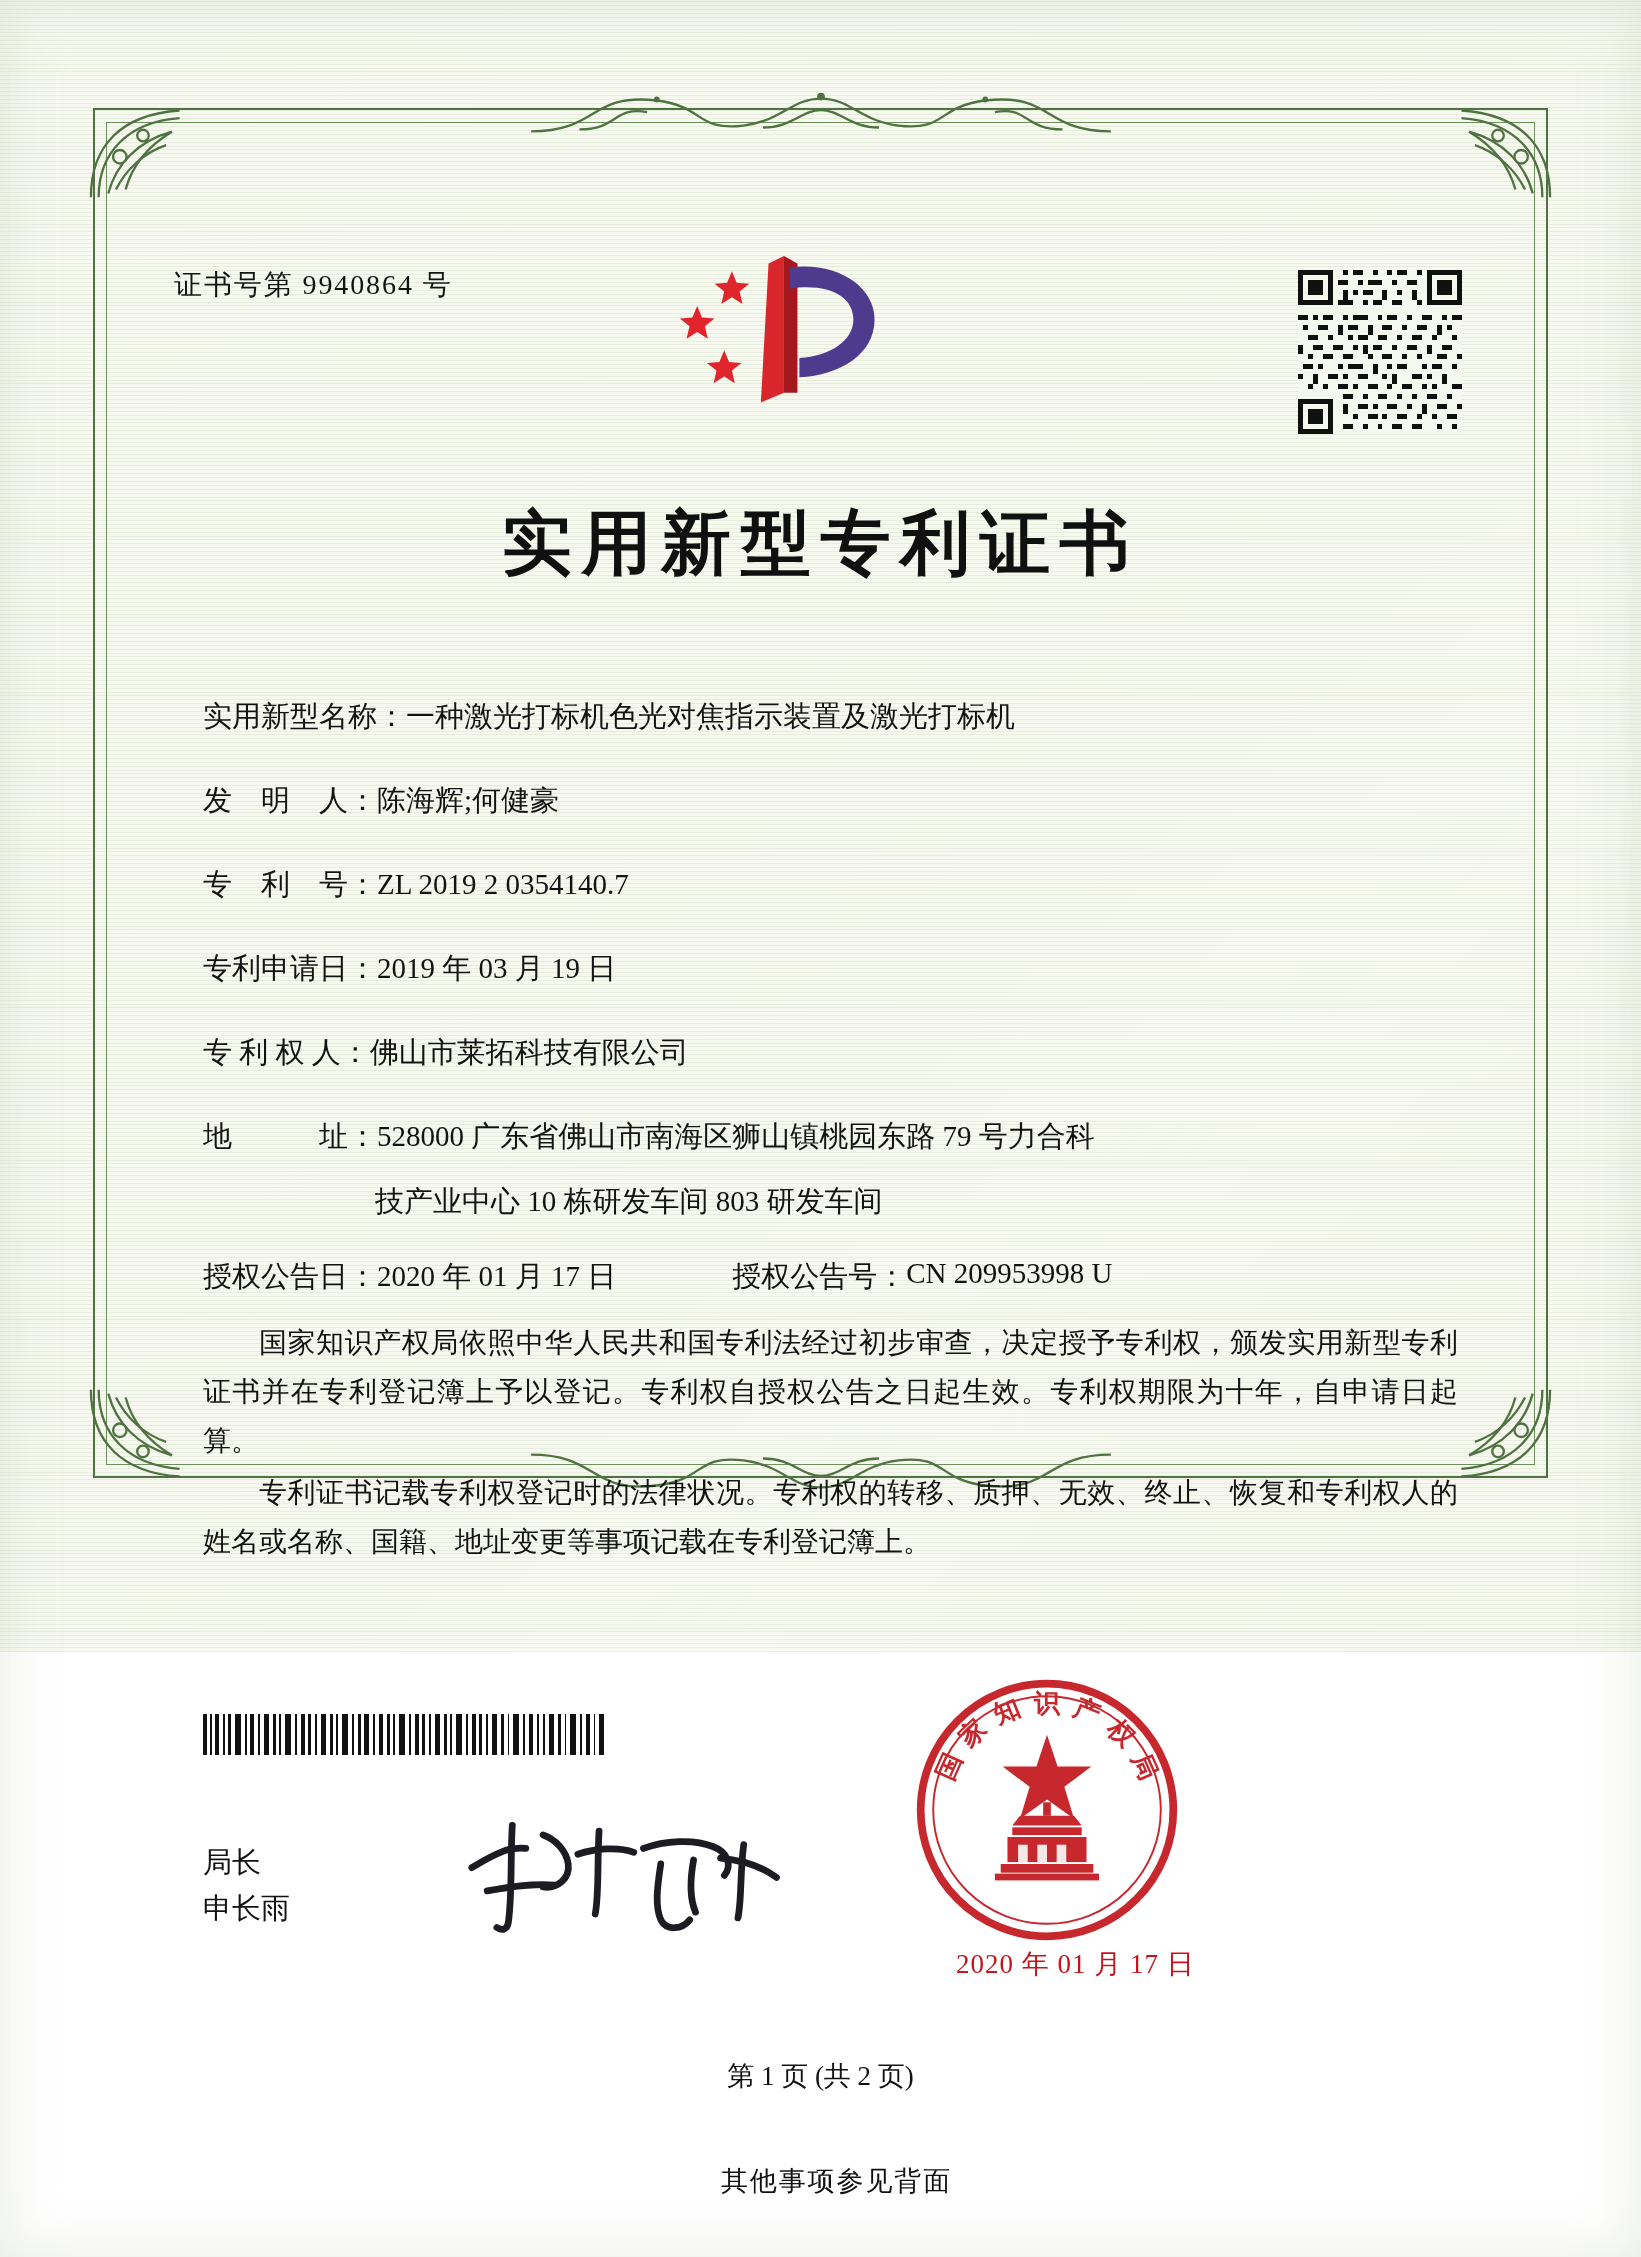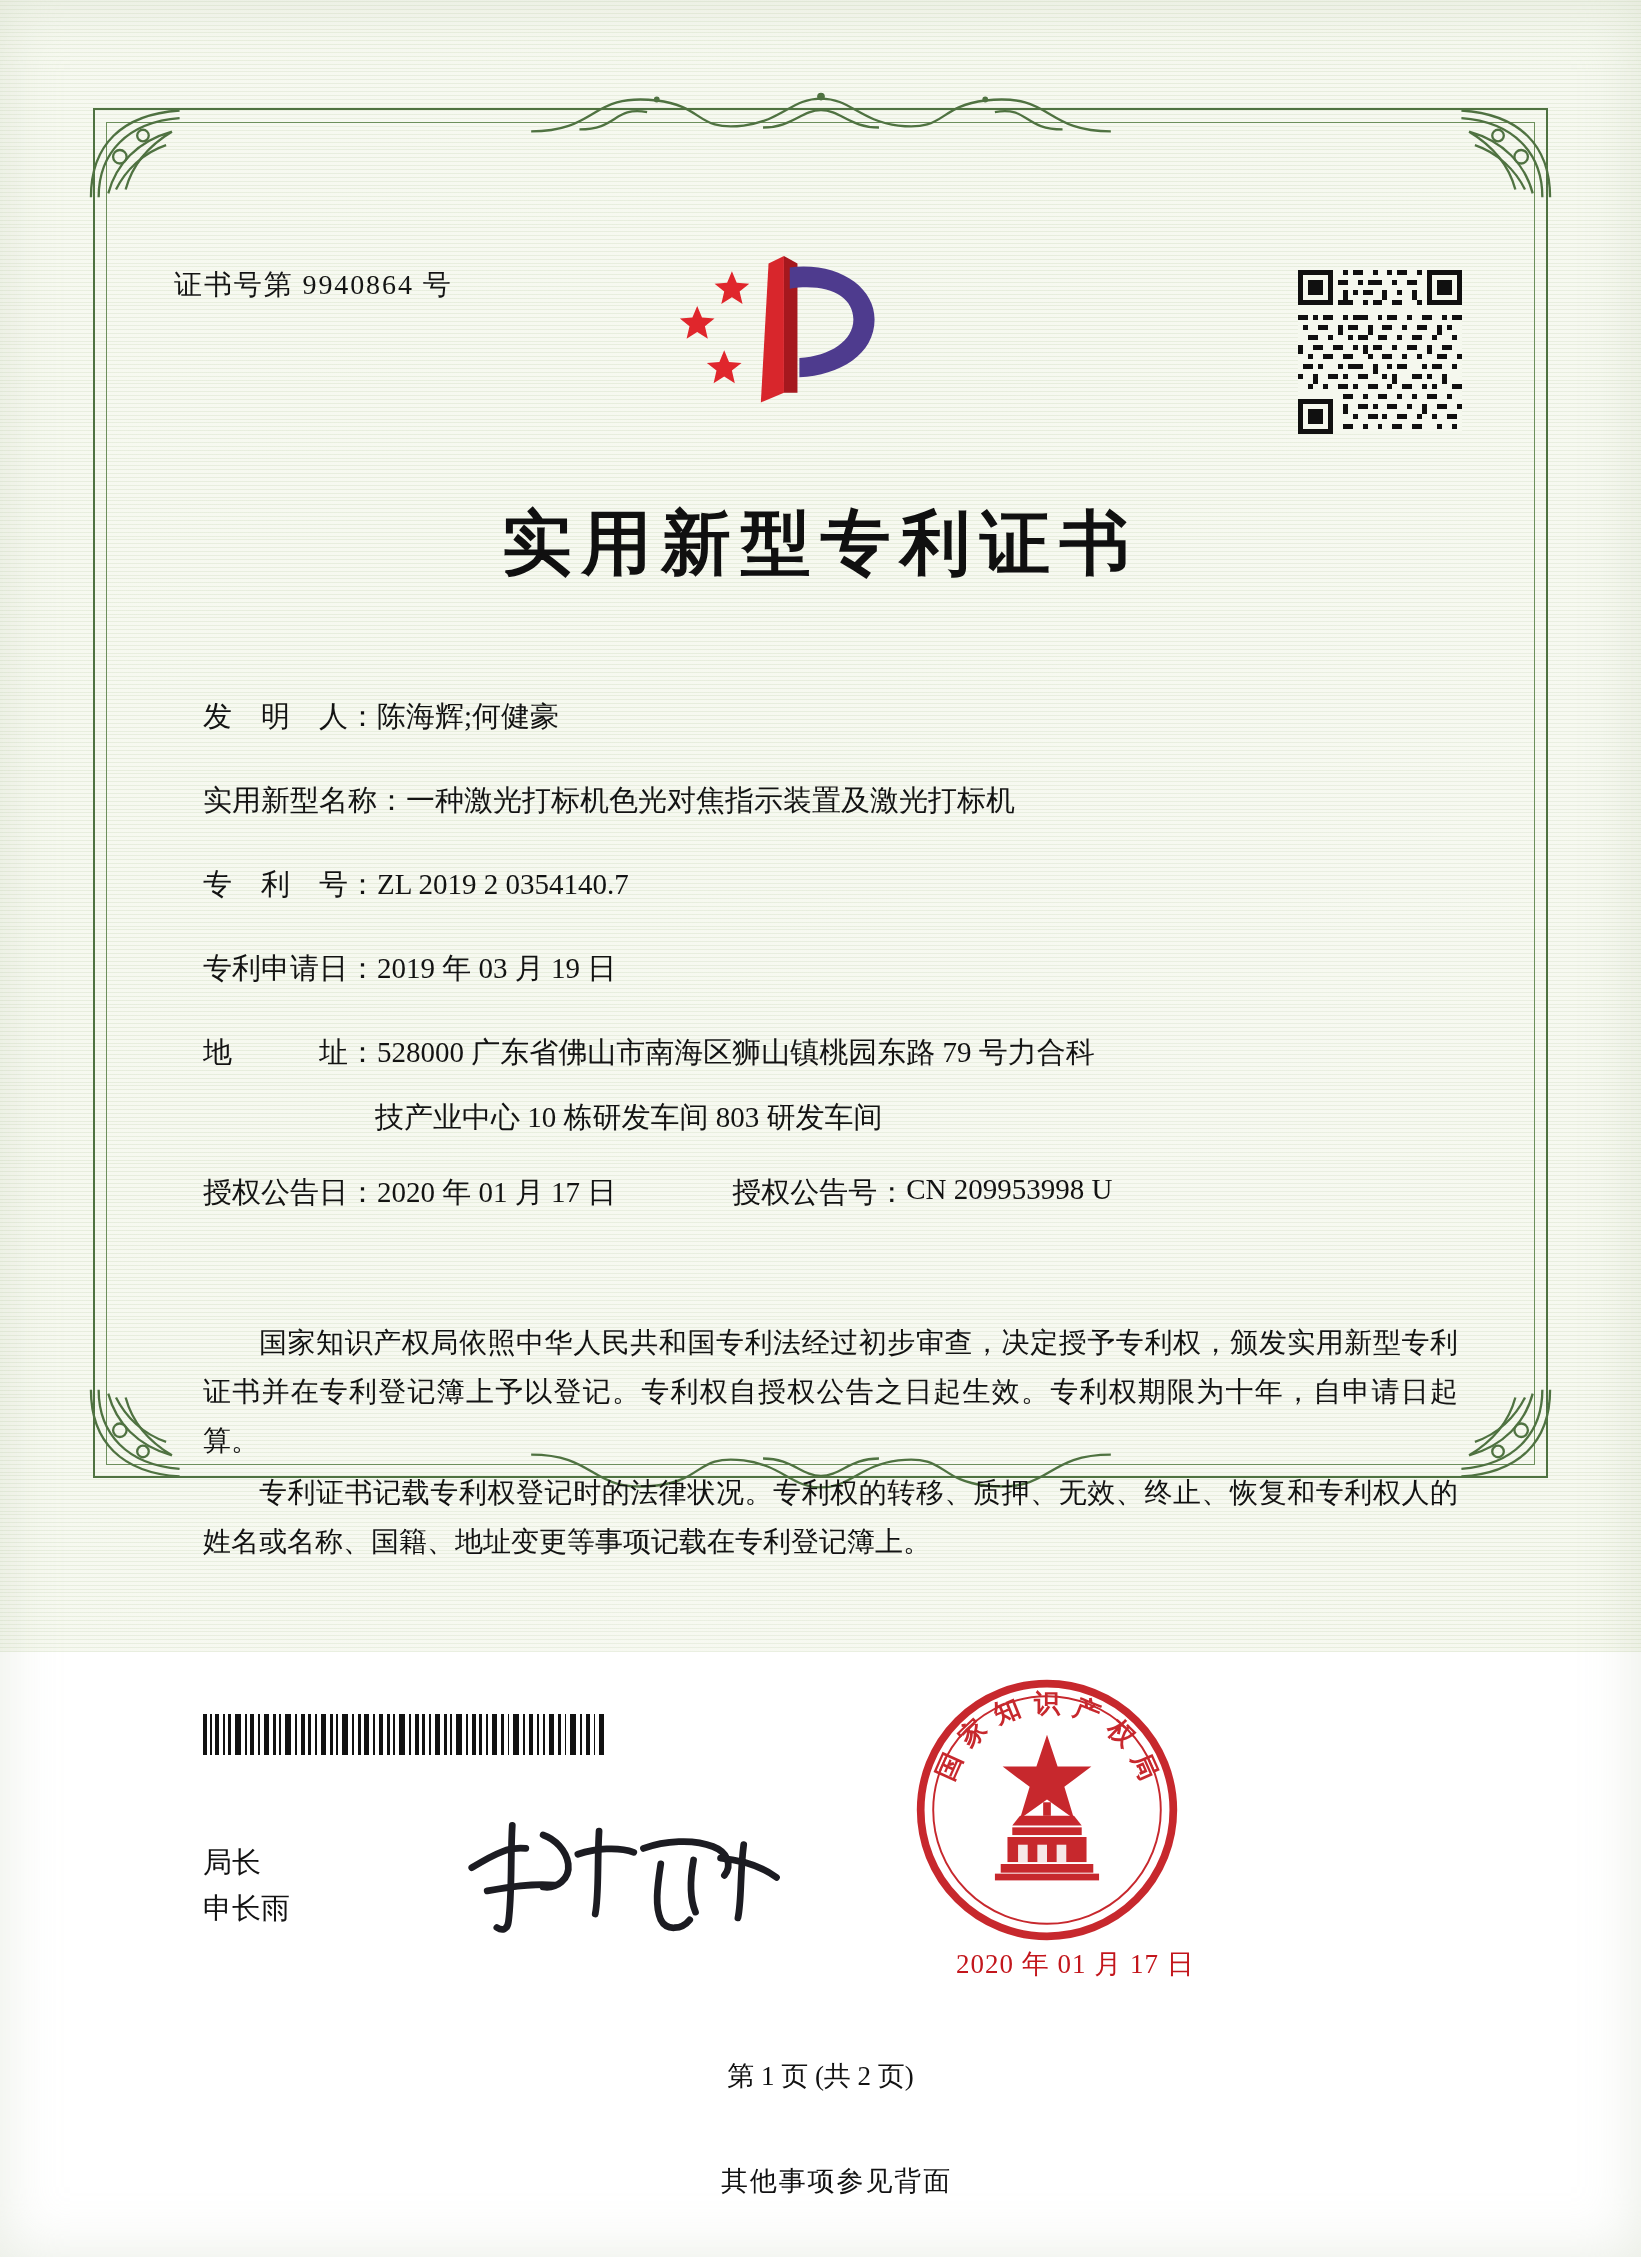--- a/index.html
+++ b/index.html
@@ -348,39 +348,43 @@
           <rect x="31" y="31" width="1" height="1"></rect>
         </g>
       </svg>
     </div>
 
     <div class="title">实用新型专利证书</div>
 
     <div class="fields">
 
       <div class="frow">
+        <span class="flabel">实用新型名称：</span>
+        <span class="fvalue">一种激光打标机色光对焦指示装置及激光打标机</span>
+      </div>
+
+      <div class="frow">
         <span class="flabel">发　明　人：</span>
         <span class="fvalue">陈海辉;何健豪</span>
-      </div>
-
-      <div class="frow">
-        <span class="flabel">实用新型名称：</span>
-        <span class="fvalue">一种激光打标机色光对焦指示装置及激光打标机</span>
       </div>
 
       <div class="frow">
         <span class="flabel">专　利　号：</span>
         <span class="fvalue">ZL 2019 2 0354140.7</span>
       </div>
 
       <div class="frow">
         <span class="flabel">专利申请日：</span>
         <span class="fvalue">2019 年 03 月 19 日</span>
       </div>
 
+      <div class="frow">
+        <span class="flabel">专 利 权 人：</span>
+        <span class="fvalue">佛山市莱拓科技有限公司</span>
+      </div>
 
       <div class="frow addr">
         <span class="flabel">地　　　址：</span>
         <span class="fvalue">528000 广东省佛山市南海区狮山镇桃园东路 79 号力合科</span>
       </div>
       <div class="addr-cont">技产业中心 10 栋研发车间 803 研发车间</div>
 
       <div class="grant-row">
         <span>授权公告日：</span>
         <span>2020 年 01 月 17 日</span>

